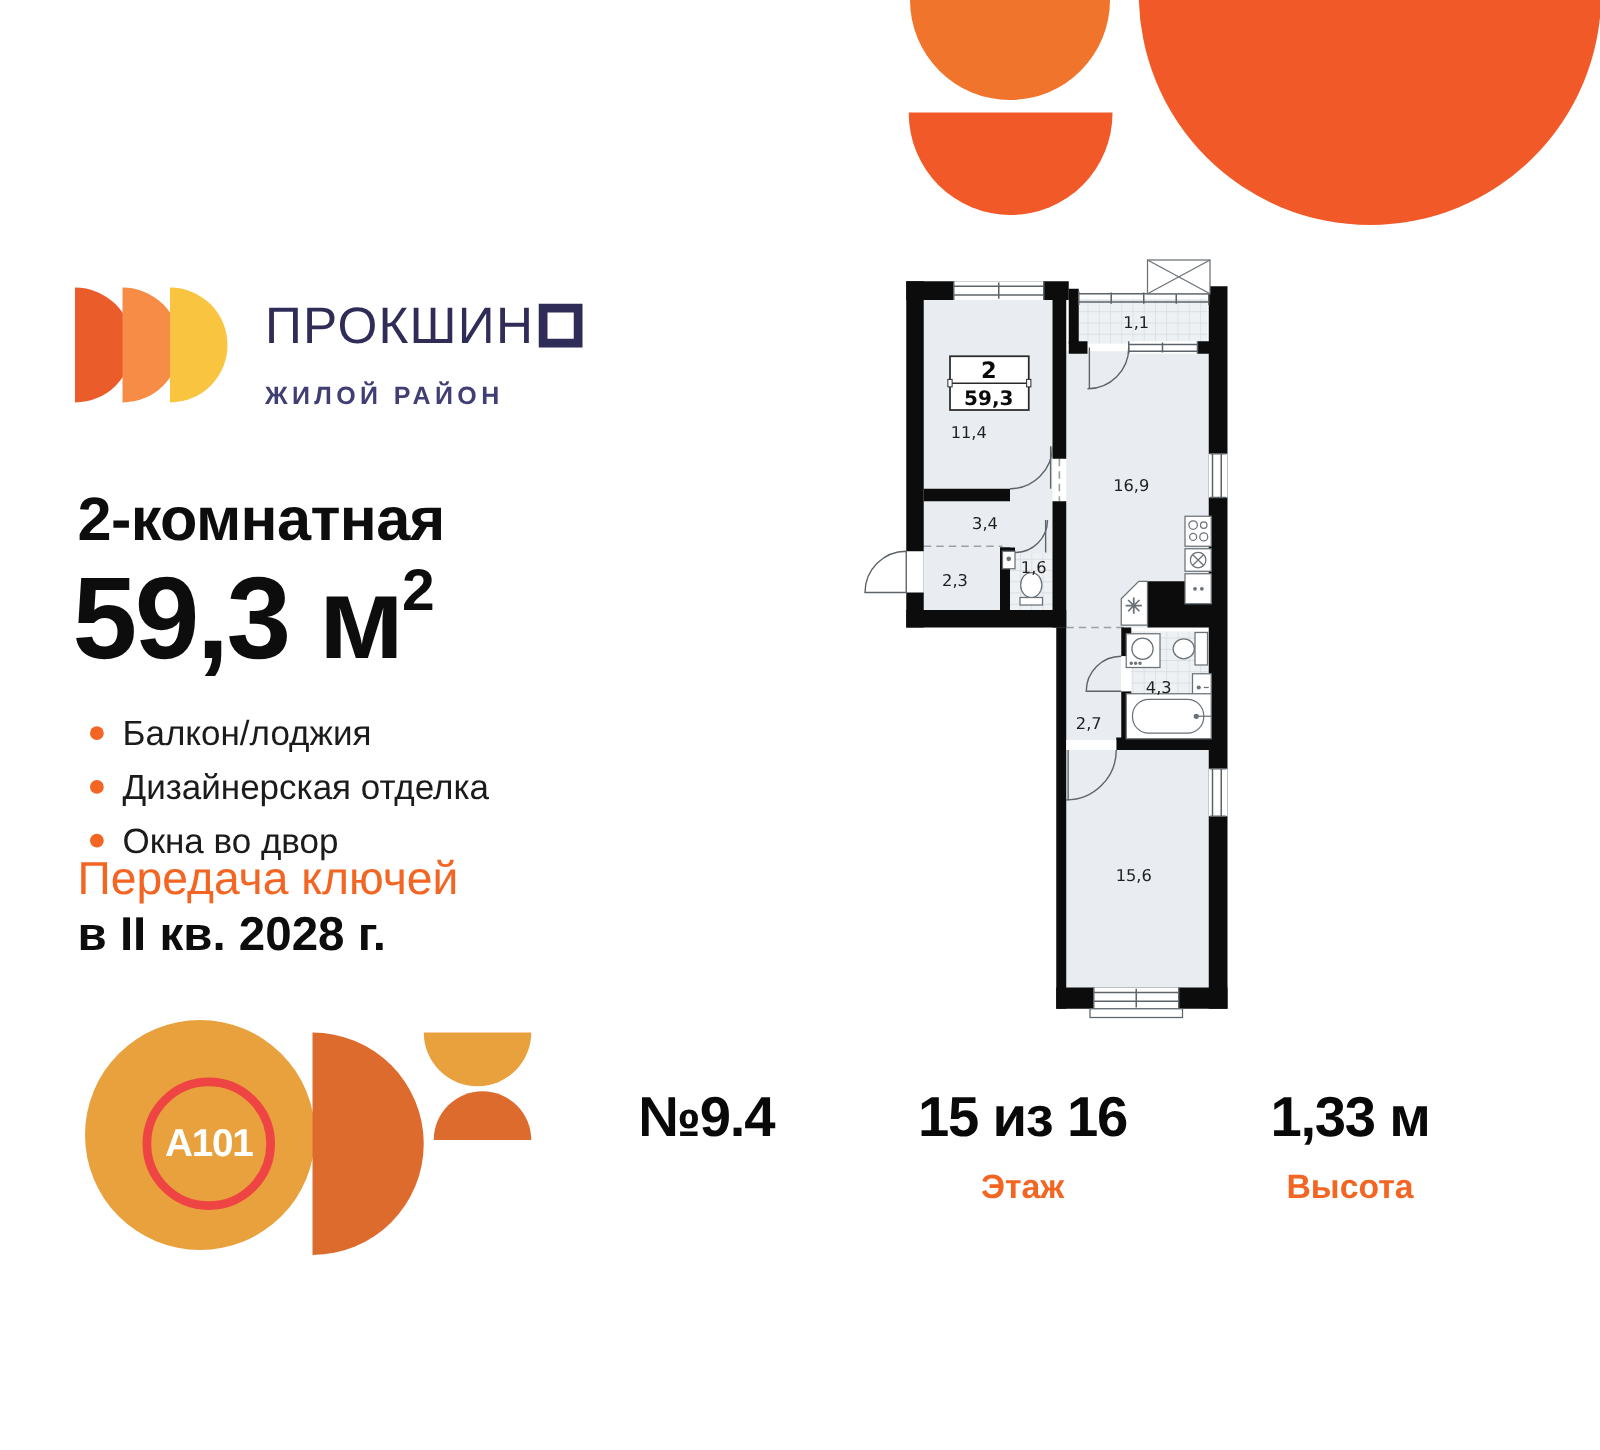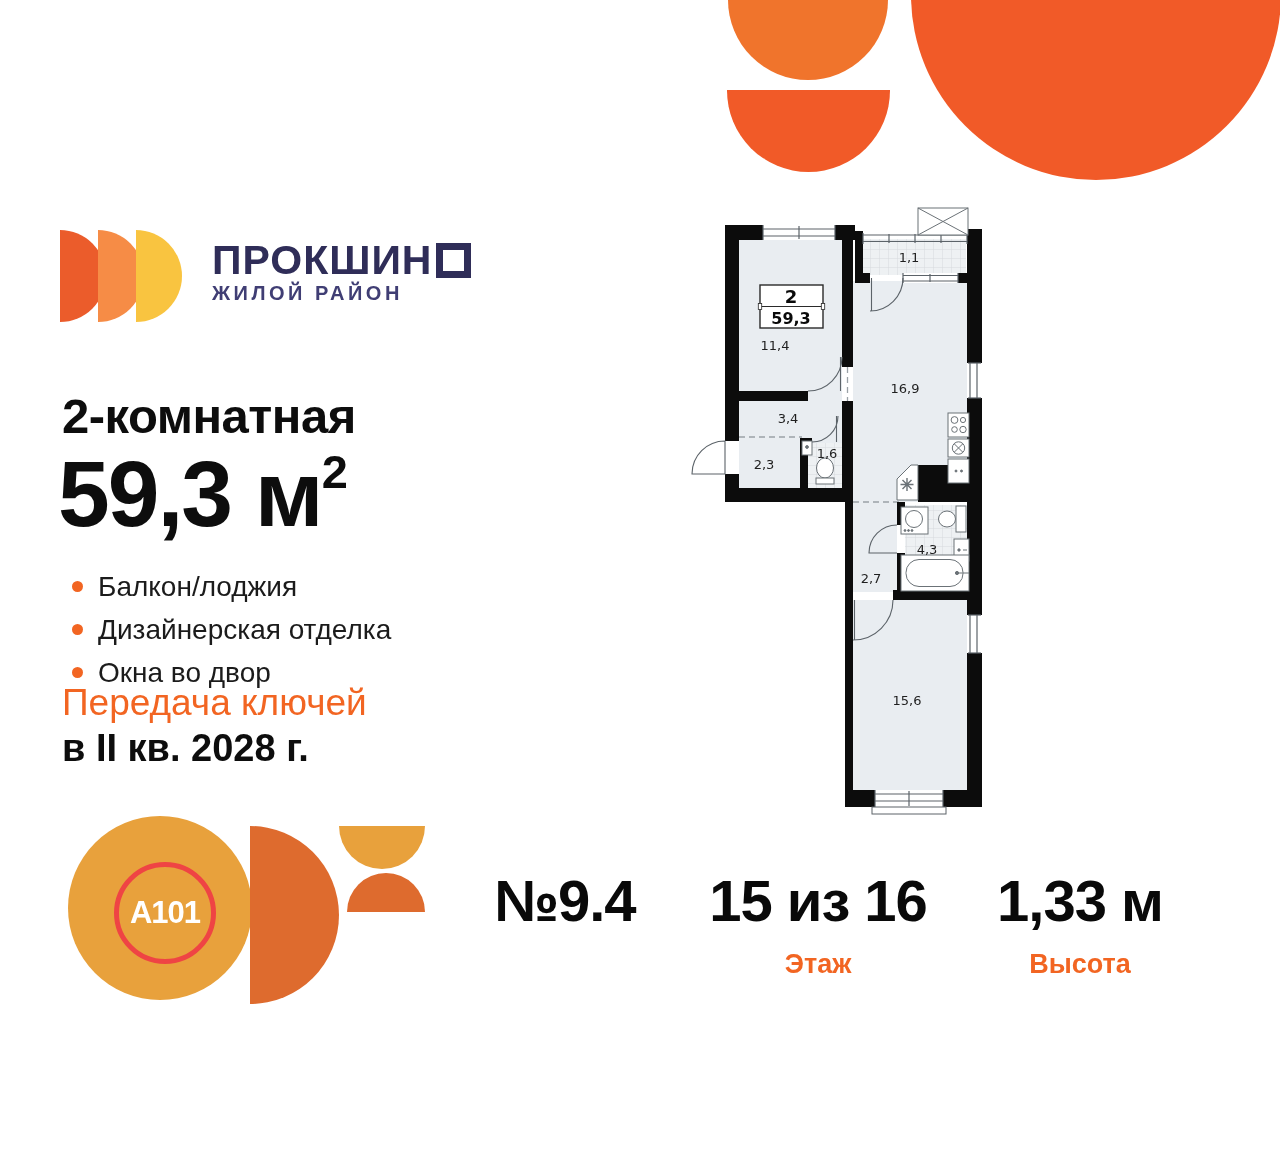--- a/index.html
+++ b/index.html
@@ -19,46 +19,46 @@
   .deco-dome1{left:728px;top:0;width:160px;height:80px;border-radius:0 0 80px 80px;background:var(--deco-orange-light);}
   .deco-dome2{left:727px;top:90px;width:163px;height:82px;border-radius:0 0 82px 82px;background:var(--deco-orange);}
   .deco-big{left:911px;top:-190px;width:370px;height:370px;border-radius:50%;background:var(--deco-orange);}
 
   
   .petal{top:230px;width:46px;height:92px;border-radius:0 46px 46px 0;}
   .petal1{left:60px;background:#EB5C2B;}
   .petal2{left:98px;background:#F68C46;}
   .petal3{left:136px;background:#F9C440;}
   .brand-text{left:212px;top:240px;}
-  .brand-title{font-size:41px;font-weight:700;color:var(--navy);letter-spacing:1px;line-height:1;display:flex;align-items:center;}
+  .brand-title{font-size:41px;font-weight:400;color:var(--navy);letter-spacing:1px;line-height:1;display:flex;align-items:center;}
   .brand-osq{display:inline-block;width:21px;height:21px;border:7px solid var(--navy);margin-left:4px;}
-  .brand-sub{font-size:20px;font-weight:700;color:var(--navy2);letter-spacing:3.5px;margin-top:1px;}
+  .brand-sub{font-size:20px;font-weight:700;color:var(--navy2);letter-spacing:3.5px;margin-top:25px;}
 
   
   .title{left:62px;top:388px;font-size:49px;font-weight:800;color:var(--ink);letter-spacing:-0.5px;}
   .area{left:58px;top:441px;font-size:93px;font-weight:800;color:var(--ink);letter-spacing:-2px;}
   .area sup{font-size:47px;font-weight:700;vertical-align:38px;letter-spacing:0;}
   .features{left:60px;top:553px;list-style:none;margin:12px;padding:0;}
   .features li{display:flex;align-items:center;height:43px;font-size:28px;color:#1b1b1b;font-weight:400;}
   .features .dot{width:11px;height:11px;border-radius:50%;background:var(--accent);margin-right:15px;flex:0 0 auto;}
   .keys1{left:62px;top:682px;font-size:37px;font-weight:500;color:var(--accent);text-align:right;}
   .keys2{left:62px;top:727px;font-size:38px;font-weight:700;color:var(--ink);}
 
   
   .a101-circle{left:68px;top:816px;width:184px;height:184px;border-radius:50%;background:var(--gold);}
-  .a101-ring{left:114px;top:862px;width:92px;height:92px;border:5px solid #ef4444;border-radius:50%;
+  .a101-ring{left:114px;top:862px;width:92px;height:92px;border:7px solid #ef4444;border-radius:50%;
     display:flex;align-items:center;justify-content:center;}
   .a101-text{color:#fff;font-size:31px;font-weight:800;letter-spacing:-1px;}
   .a101-half{left:250px;top:826px;width:89px;height:178px;border-radius:0 89px 89px 0;background:var(--dkorange);}
   .a101-domedown{left:339px;top:826px;width:86px;height:43px;border-radius:0 0 43px 43px;background:var(--gold);}
   .a101-domeup{left:347px;top:873px;width:78px;height:39px;border-radius:39px 39px 0 0;background:var(--dkorange);}
 
   
   .stat{top:868px;width:220px;text-align:center;}
-  .stat .v{font-size:58px;font-weight:800;color:#090909;letter-spacing:-1px;line-height:1.15;}
+  .stat .v{font-size:45px;font-weight:800;color:#090909;letter-spacing:-1px;line-height:1.15;}
   .stat .l{font-size:27px;font-weight:600;color:var(--accent);margin-top:14px;}
   .stat1{left:455px;} .stat2{left:708px;} .stat3{left:970px;}
 
   
   .plan{left:690px;top:195px;width:310px;height:630px;}
   .plan svg{display:block;}
   .room-label{font-family:"DejaVu Sans","Liberation Sans",sans-serif;font-size:13px;fill:#1f1f1f;}
   .badge-num{font-family:"DejaVu Sans","Liberation Sans",sans-serif;font-weight:bold;fill:#0a0a0a;}
 </style>
 </head>

